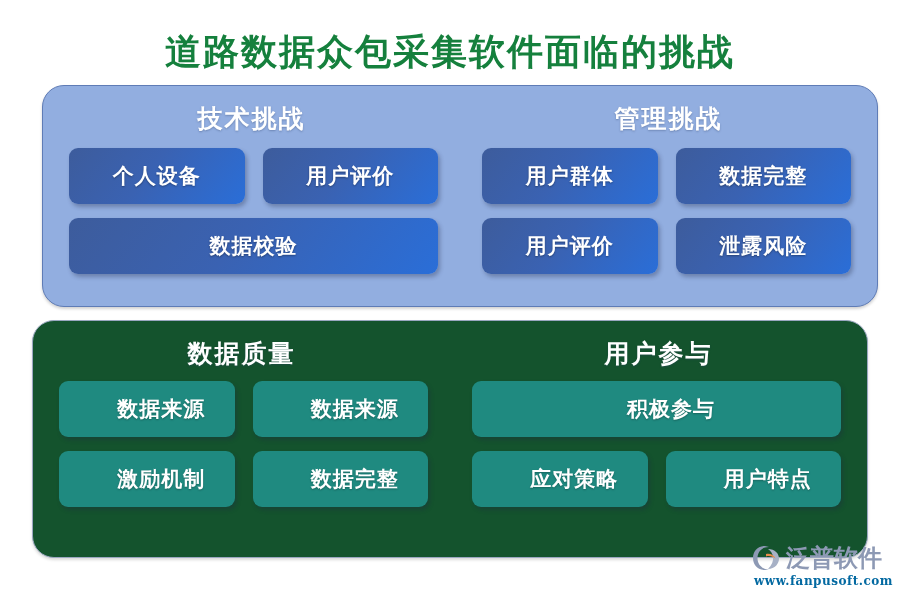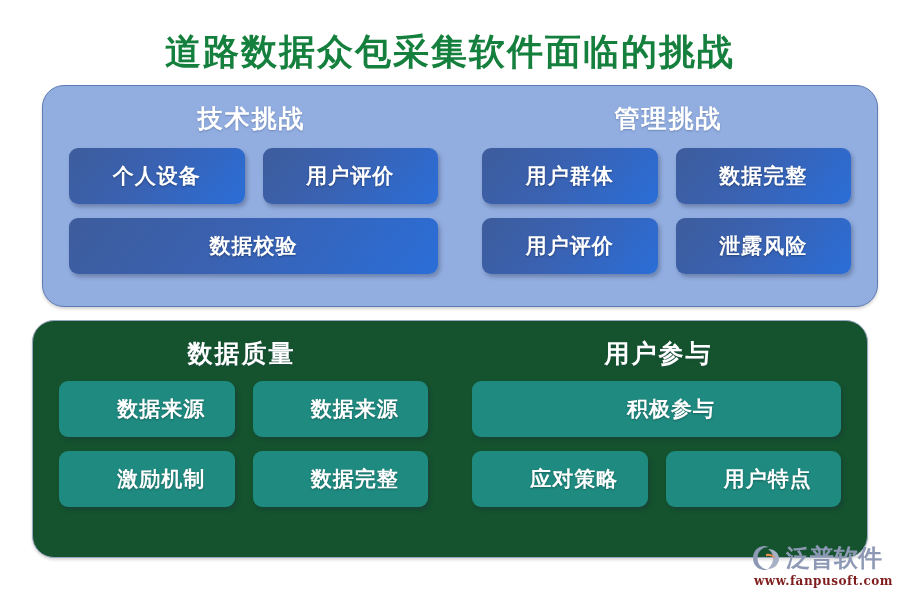--- a/index.html
+++ b/index.html
@@ -152,21 +152,21 @@
     font-weight: bold;
     color: #8d99b4;
     letter-spacing: 0px;
     line-height: 28px;
     white-space: nowrap;
   }
   .logo-url {
     font-family: "DejaVu Serif", "Liberation Serif", serif;
     font-size: 12px;
     font-weight: bold;
-    color: #7f1d1d;
+    color: #0369a1;
     letter-spacing: 0.5px;
     line-height: 15px;
     margin-top: 1px;
     padding-left: 2px;
     white-space: nowrap;
   }
 </style>
 </head>
 <body>
 

